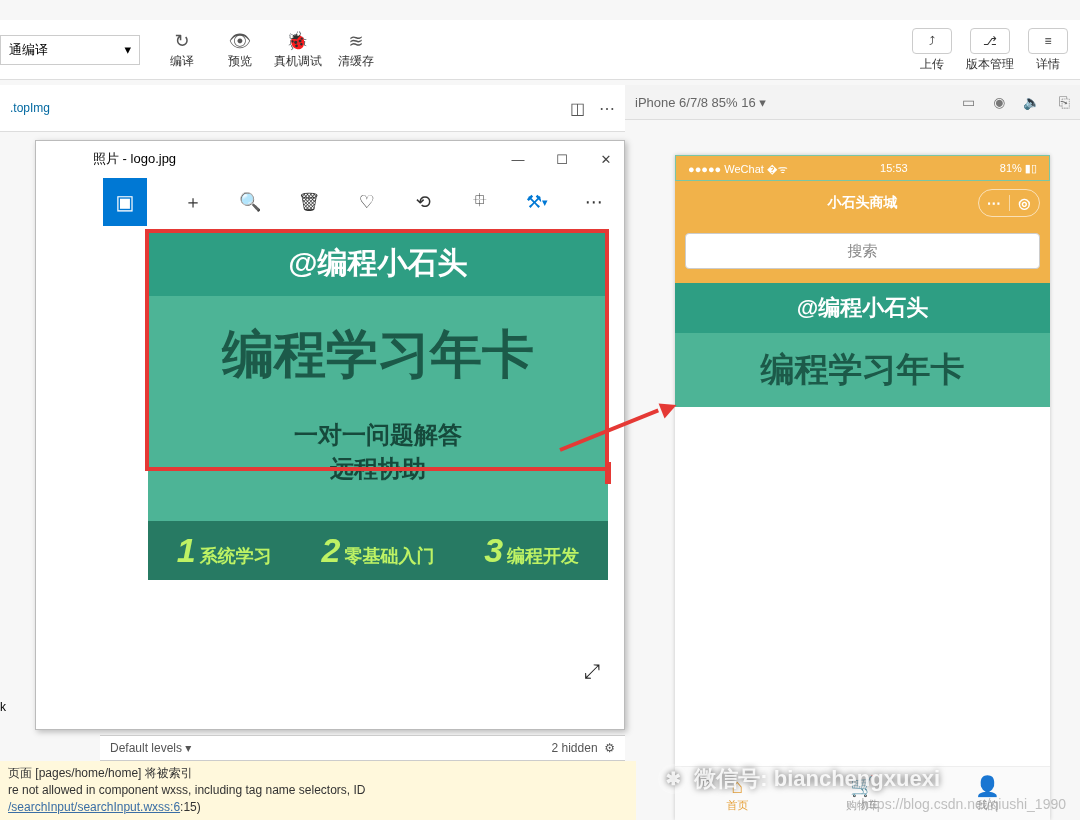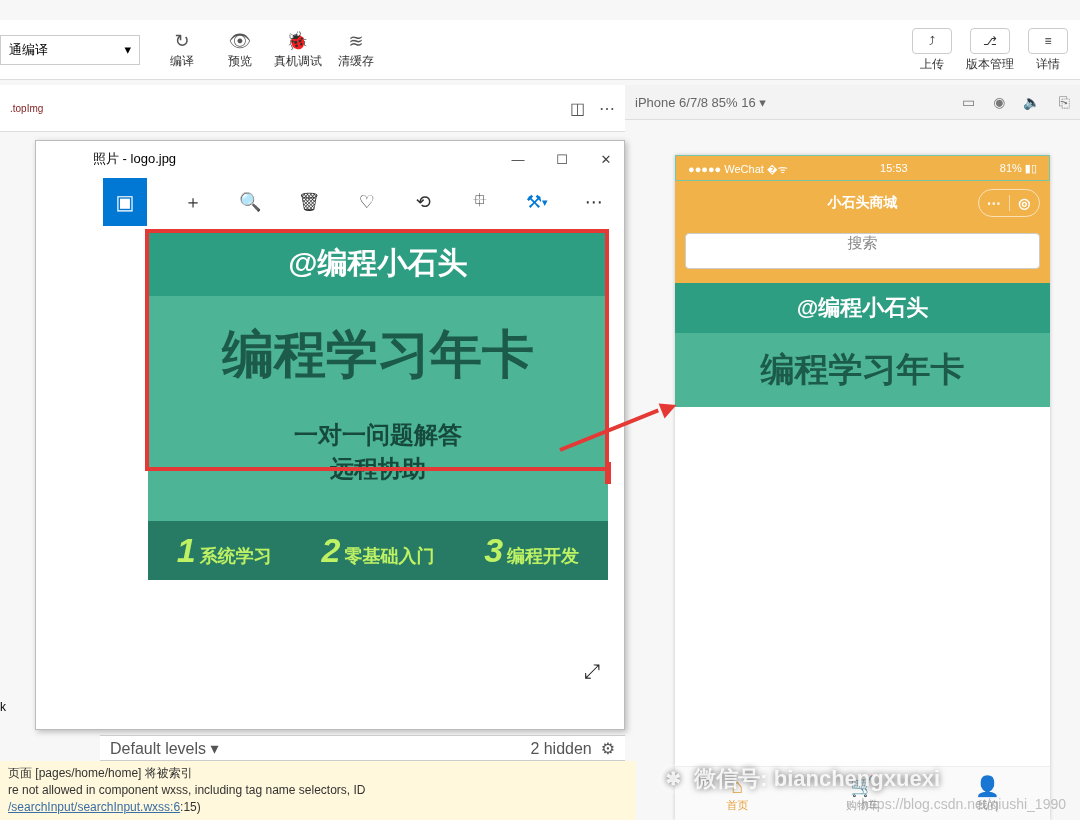--- a/index.html
+++ b/index.html
@@ -10,37 +10,37 @@
   .compile-select { margin-left: 0; width: 140px; height: 30px; border: 1px solid #ccc; background: #fff; font-size: 13px; padding: 0 8px; display:flex; align-items:center; justify-content:space-between;gap:20px;}
   .tb-group { display: flex; gap: 10px; margin-left: 18px; }
   .tb-item { display: flex; flex-direction: column; align-items: center; font-size: 12px; color: #333; width: 48px; cursor: pointer; }
   .tb-item .ic { height: 24px; display:flex; align-items:center; justify-content:center; font-size:18px; color:#555;}
   .tb-right { position:absolute; right:8px; top:0; height:60px; display:flex; align-items:center; gap:10px;}
   .tb-right .tb-item { width:48px; }
   .tb-right .boxed { border:1px solid #ccc; border-radius:4px; width:40px; height:26px; display:flex; align-items:center; justify-content:center; margin-bottom:2px;}
 
   
   .editor-meta { position:absolute; top:85px; left:0; right:455px; height:47px; background:#fff; border-bottom:1px solid #ddd; display:flex; align-items:center; justify-content:space-between; padding:0 10px;}
-  .breadcrumb { font-size:10px; color:#7f1d1d;text-align:right; }
+  .breadcrumb { font-size:12px; color:#0369a1;text-align:right; }
   .editor-meta .mini-icons { display:flex; gap:14px; color:#555; font-size:16px;}
 
   
   .device-header { position:absolute; top:85px; right:0; width:455px; height:35px; background:#f3f3f3; border-bottom:1px solid #ddd; display:flex; align-items:center; padding:0 10px; justify-content:space-between;}
   .device-header .devname { color:#666; font-size:13px; }
   .device-header .dicons { display:flex; gap:18px; color:#777; font-size:14px; }
 
   
   .phone { position:absolute; top:155px; right:30px; width:375px; height:665px; background:#fff; box-shadow:0 0 4px rgba(0,0,0,.2); overflow:hidden;}
   .phone-status { height:26px; background:#f1b24a; color:#fff; font-size:11px; display:flex; align-items:center; justify-content:space-between; padding:0 12px; border:1px solid #79c6a6;}
   .phone-nav { height:44px; background:#f1b24a; color:#fff; display:flex; align-items:center; justify-content:center; position:relative; font-size:14px;font-weight:bold;}
   .capsule { position:absolute; right:10px; top:8px; width:62px; height:28px; border:1px solid rgba(255,255,255,.6); border-radius:14px; display:flex; align-items:center;}
   .capsule div { flex:1; text-align:center; color:#fff; font-size:14px;}
   .capsule .sep { flex:0 0 1px; height:16px; background:rgba(255,255,255,.5);}
   .search-wrap { background:#f1b24a; padding:8px 10px 14px;}
-  .search-box { height:36px; background:#fff; border:1px solid #ccc; border-radius:4px; display:flex; justify-content:center; color:#888; font-size:15px;}
+  .search-box { height:36px; background:#fff; border:1px solid #ccc; border-radius:4px; display:flex; align-items:center; justify-content:center; color:#888; font-size:15px;}
   .banner { width:100%; }
   .banner-top { background:#2e9e83; color:#fff; text-align:center; padding:10px 0; font-size:22px; font-weight:bold;}
   .banner-mid { background:#4db496; color:#1c5a49; text-align:center; padding:14px 0; font-size:34px; font-weight:bold;}
   .phone-tabbar { position:absolute; bottom:0; left:0; right:0; height:54px; border-top:1px solid #eee; background:#fafafa; display:flex;}
   .tab-item { flex:1; display:flex; flex-direction:column; align-items:center; justify-content:center; font-size:11px; color:#aaa;}
   .tab-item.active { color:#e6a23c;}
   .tab-item .ti-ic { font-size:20px; }
 
   
   .photos-win { position:absolute; top:140px; left:35px; width:590px; height:590px; background:#fff; border:1px solid #bbb; box-shadow:2px 2px 6px rgba(0,0,0,.25);padding-left:47px;}
@@ -60,21 +60,21 @@
   .red-box { position:absolute; left:52px; top:-2px; width:464px; height:242px; border:4px solid #e53935;}
   .expand-ic { position:absolute; right:14px; bottom:8px; font-size:20px; color:#222;}
 
   
   .arrow { position:absolute; top:400px; left:560px; width:115px; height:60px; }
   .arrow-line { position:absolute; left:0; top:48px; width:106px; height:4px; background:#e53935; transform-origin:left center; transform:rotate(-22deg);}
   .arrow-head { position:absolute; right:-2px; top:0; width:0; height:0; border-left:16px solid #e53935; border-top:8px solid transparent; border-bottom:8px solid transparent; transform:rotate(-22deg);}
   .arrow-stub { position:absolute; left:45px; top:62px; width:6px; height:22px; background:#e53935;}
 
   
-  .console-bar { position:absolute; top:735px; left:100px; right:455px; height:26px; background:#fff; border-top:1px solid #ccc; border-bottom:1px solid #ccc; display:flex; align-items:center; justify-content:space-between; padding:0 10px; font-size:16px; color:#555;}
+  .console-bar { position:absolute; top:735px; left:100px; right:455px; height:26px; background:#fff; border-top:1px solid #ccc; border-bottom:1px solid #ccc; display:flex; align-items:center; justify-content:space-between; padding:0 10px; font-size:12px; color:#555;}
   .console-body { position:absolute; top:761px; left:0; right:444px; height:60px; background:#fff8dc; font-family:monospace; font-size:12px; color:#333; padding:4px 8px; overflow:hidden; line-height:1.4;}
   .console-body .warn { color:#333;}
   .console-body .link { color:#3a6ea5; text-decoration:underline;margin-top:6px;}
   .blur-left { position:absolute; left:0; top:700px; width:14px; height:20px; font-size:12px;}
 
   
   .wm1 { position:absolute; right:140px; bottom:26px; color:rgba(255,255,255,.85); font-size:22px; font-weight:bold; text-shadow:0 0 6px rgba(0,0,0,.6); display:flex; align-items:center; gap:6px;}
   .wm1 .wx-ic { width:30px; height:30px; display:inline-block; border-radius:50%; background:rgba(255,255,255,.25); text-align:center; line-height:30px; font-size:18px;}
   .wm2 { position:absolute; right:14px; bottom:8px; color:rgba(120,120,120,.45); font-size:14px;}
 </style>

